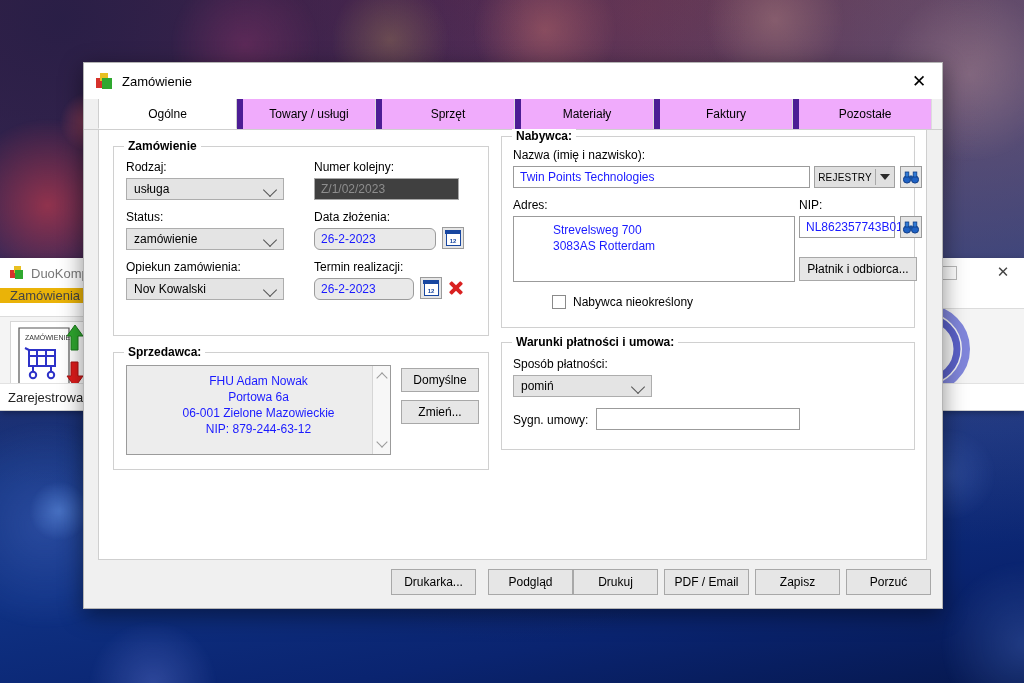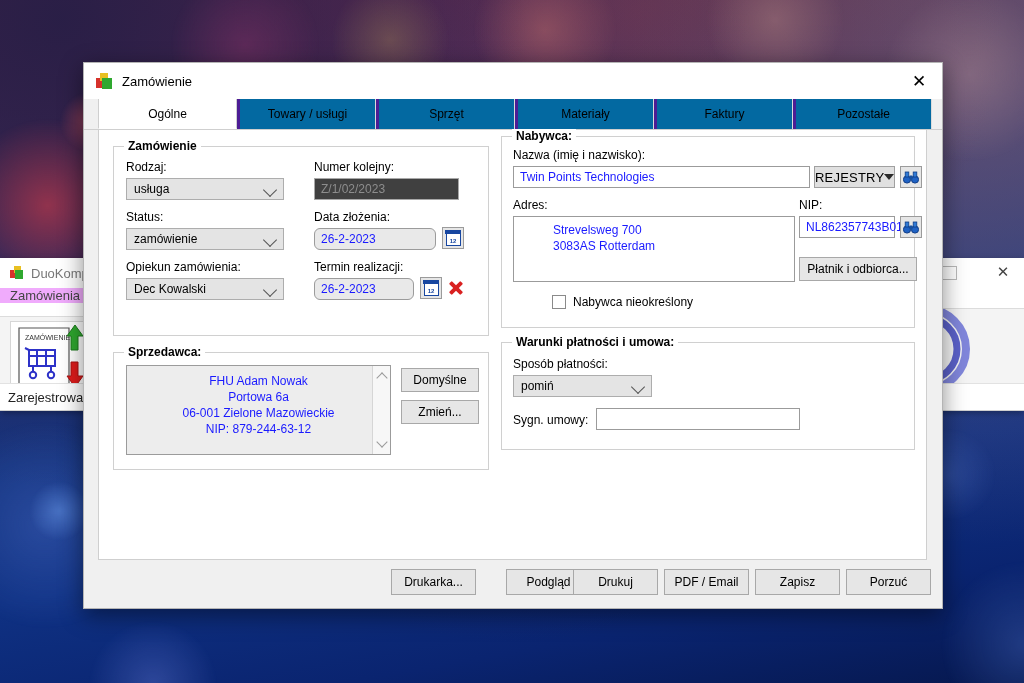--- a/index.html
+++ b/index.html
@@ -19,21 +19,21 @@
       radial-gradient(circle at 96% 8%,rgba(150,110,120,.55) 0%,rgba(150,110,120,0) 42%),
       radial-gradient(circle at 50% 42%,rgba(35,45,120,.85) 0%,rgba(20,30,90,0) 55%),
       linear-gradient(170deg,#3a2448 0%,#3b2a57 14%,#25306f 34%,#15347f 54%,#0f3183 70%,#0a2470 86%,#06184f 100%);
   }
   .blob{position:absolute;border-radius:50%;filter:blur(1px);}
   #bg-window-left{position:absolute;left:0;top:258px;width:96px;height:152px;
     background:#fff;border-right:1px solid #cfcfcf;border-bottom:1px solid #cfcfcf;
     box-shadow:2px 2px 6px rgba(0,0,0,.30);overflow:hidden;}
   #bg-win-title{height:30px;display:flex;align-items:center;gap:6px;padding-left:10px;
     background:#fff;color:#777;font-size:13px;white-space:nowrap;}
-  #bg-win-sub{padding-left:10px;color:#444;font-size:13px;white-space:nowrap;background:#f0abfc;}
+  #bg-win-sub{padding-left:10px;color:#444;font-size:13px;white-space:nowrap;background:#eab308;}
   #bg-win-body{position:absolute;top:58px;left:0;right:0;bottom:0;background:#f4f4f4;
     border-top:1px solid #dcdcdc;}
   #bg-tile{position:absolute;left:10px;top:4px;width:86px;height:78px;background:#fff;
     border:1px solid #d6d6d6;overflow:hidden;}
   #bg-win-foot{position:absolute;left:0;bottom:0;width:100%;height:26px;background:#fff;
     border-top:1px solid #e2e2e2;display:flex;align-items:center;padding-left:8px;
     font-size:13px;color:#222;white-space:nowrap;}
 
   
   #bg-window-right{position:absolute;left:930px;top:258px;width:94px;height:152px;
@@ -55,21 +55,21 @@
   #title-icon{margin-left:12px;width:17px;height:17px;position:relative;}
   #title-text{margin-left:9px;font-size:13px;color:#000;}
   #close-btn{position:absolute;right:0;top:0;width:46px;height:36px;display:flex;
     align-items:center;justify-content:center;font-size:17px;color:#000;
     font-family:"DejaVu Sans",sans-serif;cursor:default;}
 
   
   #tabstrip{display:flex;height:30px;background:#f0f0f0;position:relative;
     border-bottom:1px solid #cfcfcf;padding-left:14px;}
   .tab{width:139px;height:30px;display:flex;align-items:center;justify-content:center;
-    font-size:12px;background:#0369a1;border-left:3px solid #4c1d95;border-right:1px solid #dcdcdc;
+    font-size:12px;background:#f0abfc;border-left:6px solid #4c1d95;border-right:1px solid #dcdcdc;
     box-sizing:border-box;}
   .tab.active{background:#fff;border-left:1px solid #cfcfcf;border-right:1px solid #cfcfcf;
     border-bottom:1px solid #fff;margin-bottom:-1px;font-weight:normal;}
 
   #tabpage{position:absolute;left:14px;top:67px;width:829px;height:430px;background:#fff;
     border:1px solid #cfcfcf;border-top:none;box-sizing:border-box;}
 
   
   .group{position:absolute;border:1px solid #d0d0d0;box-sizing:border-box;}
   .group-title{position:absolute;top:-8px;left:10px;background:#fff;padding:0 4px;
@@ -121,21 +121,21 @@
   .sb-up{top:2px;}
   .sb-dn{bottom:2px;}
   .chev-sm{width:7px;height:7px;border-right:1.4px solid #9a9a9a;border-bottom:1.4px solid #9a9a9a;}
 
   
   .cbrow{position:absolute;display:flex;align-items:center;gap:7px;font-size:12px;}
   .cbbox{width:14px;height:14px;background:#fff;border:1px solid #8a8a8a;box-sizing:border-box;}
 
   
   .splitbtn{position:absolute;height:22px;background:#e0e0e0;border:1px solid #a0a0a0;box-sizing:border-box;
-    display:flex;align-items:center;font-size:13px;}
+    display:flex;align-items:center;font-size:10px;}
   .splitbtn .sb-label{flex:1;text-align:center;letter-spacing:.2px;}
   .splitbtn .sb-sep{width:1px;height:16px;background:#a8a8a8;}
   .splitbtn .sb-arrowbox{width:18px;display:flex;align-items:center;justify-content:center;}
   .tri-dn{width:0;height:0;border-left:5px solid transparent;border-right:5px solid transparent;border-top:6px solid #2a2a2a;}
 
   
   #bottombar{position:absolute;left:0;bottom:0;width:100%;height:48px;background:#f0f0f0;}
 </style>
 </head>
 <body>
@@ -237,21 +237,21 @@
       </div>
 
       <div class="lbl" style="left:12px;top:63px;">Status:</div>
       <div class="combo" style="left:12px;top:81px;width:158px;">
         <span>zamówienie</span>
         <span class="chev"></span>
       </div>
 
       <div class="lbl" style="left:12px;top:113px;">Opiekun zamówienia:</div>
       <div class="combo" style="left:12px;top:131px;width:158px;">
-        <span>Dec Kowalski</span>
+        <span>Nov Kowalski</span>
         <span class="chev"></span>
       </div>
 
 
       <div class="lbl" style="left:200px;top:13px;">Numer kolejny:</div>
       <div class="txt readonly" style="left:200px;top:31px;width:145px;">Z/1/02/2023</div>
 
       <div class="lbl" style="left:200px;top:63px;">Data złożenia:</div>
       <div class="txt grayfield" style="left:200px;top:81px;width:122px;">26-2-2023</div>
       <div class="calbtn" style="left:328px;top:80px;">
@@ -355,20 +355,20 @@
       </div>
 
       <div class="lbl" style="left:11px;top:70px;">Sygn. umowy:</div>
       <input class="txt" style="left: 94px; top: 65px; width: 204px; border: 1px solid rgb(155, 155, 155); outline: none; padding-left: 6px; color: rgb(26, 26, 255);" placeholder="">
     </div>
 
   </div>
 
   <div id="bottombar">
     <div class="btn" style="left:307px;top:9px;width:85px;height:26px;">Drukarka...</div>
-    <div class="btn" style="left:422px;top:9px;width:85px;height:26px;">Podgląd</div>
+    <div class="btn" style="left:404px;top:9px;width:85px;height:26px;">Podgląd</div>
     <div class="btn" style="left:489px;top:9px;width:85px;height:26px;">Drukuj</div>
     <div class="btn" style="left:580px;top:9px;width:85px;height:26px;">PDF / Email</div>
     <div class="btn" style="left:671px;top:9px;width:85px;height:26px;">Zapisz</div>
     <div class="btn" style="left:762px;top:9px;width:85px;height:26px;">Porzuć</div>
   </div>
 
 </div>
 
 </body></html>

